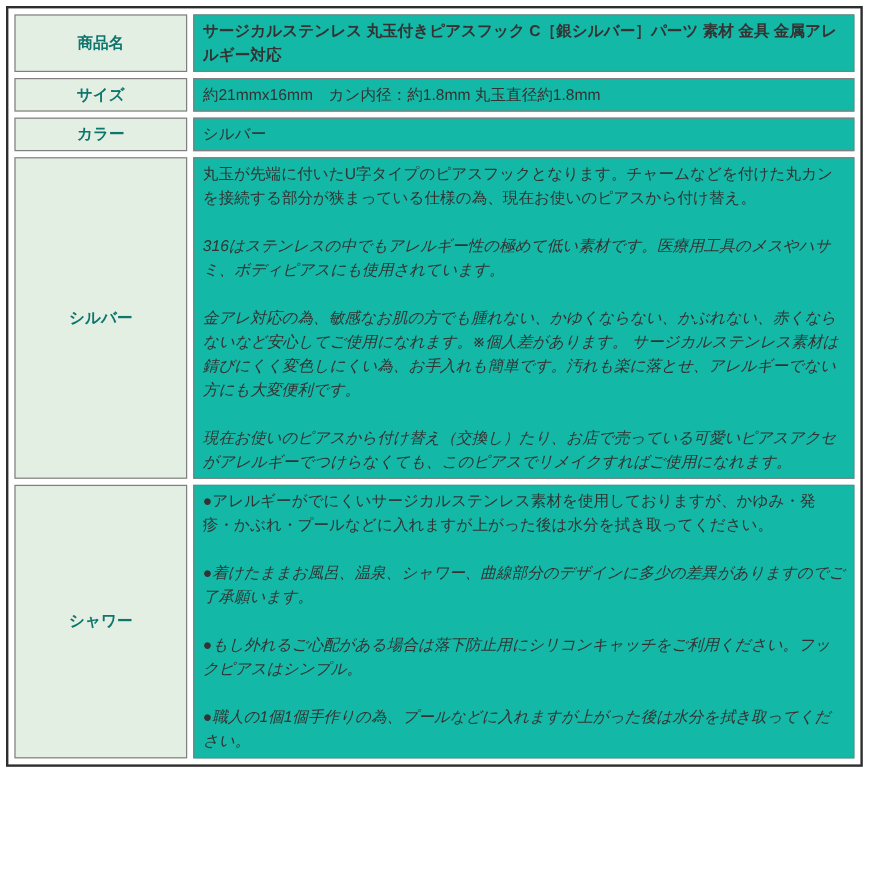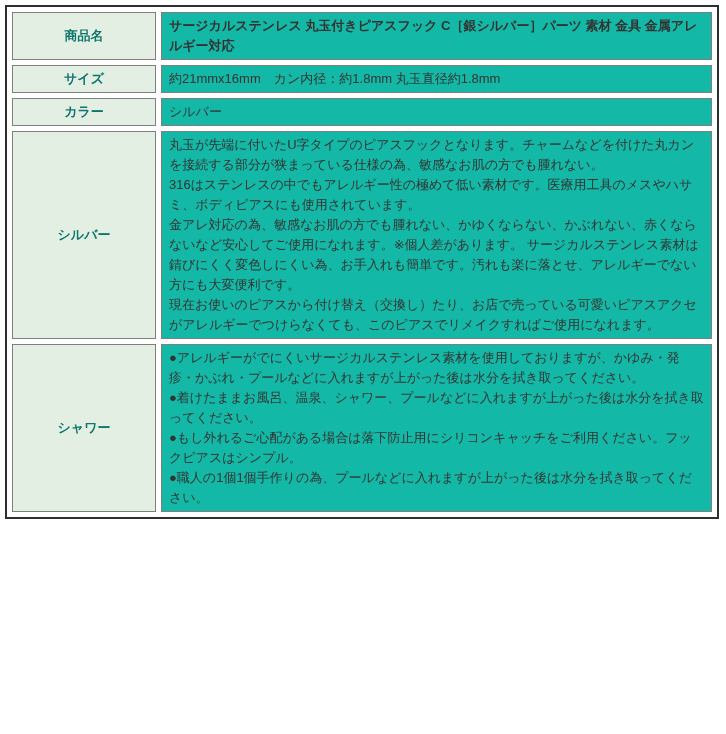--- a/index.html
+++ b/index.html
@@ -39,20 +39,22 @@
     background: #14b8a6;
     font-size: 13px;
     line-height: 20px;
     color: #333333;
     text-align: left;
     vertical-align: middle;
     padding: 3px 7px;
     word-break: break-all;
   }
   .value-cell .para + .para {
+    margin-top: 20px; 
+    font-style: italic;
   }
   .value-cell.emphasis {
     font-weight: bold;
   }
 </style>
 </head>
 <body>
 
 <table class="spec-table">
   <tbody id="spec-table-body">
@@ -70,29 +72,29 @@
       </tr>
       <tr>
         <th class="label-cell">カラー</th>
         <td class="value-cell">
           <div class="para">シルバー</div>
         </td>
       </tr>
       <tr>
         <th class="label-cell">シルバー</th>
         <td class="value-cell">
-          <div class="para">丸玉が先端に付いたU字タイプのピアスフックとなります。チャームなどを付けた丸カンを接続する部分が狭まっている仕様の為、敏感なお肌の方でも腫れない。</div>
+          <div class="para">丸玉が先端に付いたU字タイプのピアスフックとなります。チャームなどを付けた丸カンを接続する部分が狭まっている仕様の為、現在お使いのピアスから付け替え。</div>
           <div class="para">316はステンレスの中でもアレルギー性の極めて低い素材です。医療用工具のメスやハサミ、ボディピアスにも使用されています。</div>
           <div class="para">金アレ対応の為、敏感なお肌の方でも腫れない、かゆくならない、かぶれない、赤くならないなど安心してご使用になれます。※個人差があります。 サージカルステンレス素材は錆びにくく変色しにくい為、お手入れも簡単です。汚れも楽に落とせ、アレルギーでない方にも大変便利です。</div>
           <div class="para">現在お使いのピアスから付け替え（交換し）たり、お店で売っている可愛いピアスアクセがアレルギーでつけらなくても、このピアスでリメイクすればご使用になれます。</div>
         </td>
       </tr>
       <tr>
         <th class="label-cell">シャワー</th>
         <td class="value-cell">
           <div class="para">●アレルギーがでにくいサージカルステンレス素材を使用しておりますが、かゆみ・発疹・かぶれ・プールなどに入れますが上がった後は水分を拭き取ってください。</div>
-          <div class="para">●着けたままお風呂、温泉、シャワー、プールなどに入れますが上がった後は水分を拭き取ってください。</div>
+          <div class="para">●着けたままお風呂、温泉、シャワー、曲線部分のデザインに多少の差異がありますのでご了承願います。</div>
           <div class="para">●もし外れるご心配がある場合は落下防止用にシリコンキャッチをご利用ください。フックピアスはシンプル。</div>
           <div class="para">●職人の1個1個手作りの為、プールなどに入れますが上がった後は水分を拭き取ってください。</div>
         </td>
       </tr>
     </tbody>
 </table>
 
 </body></html>

